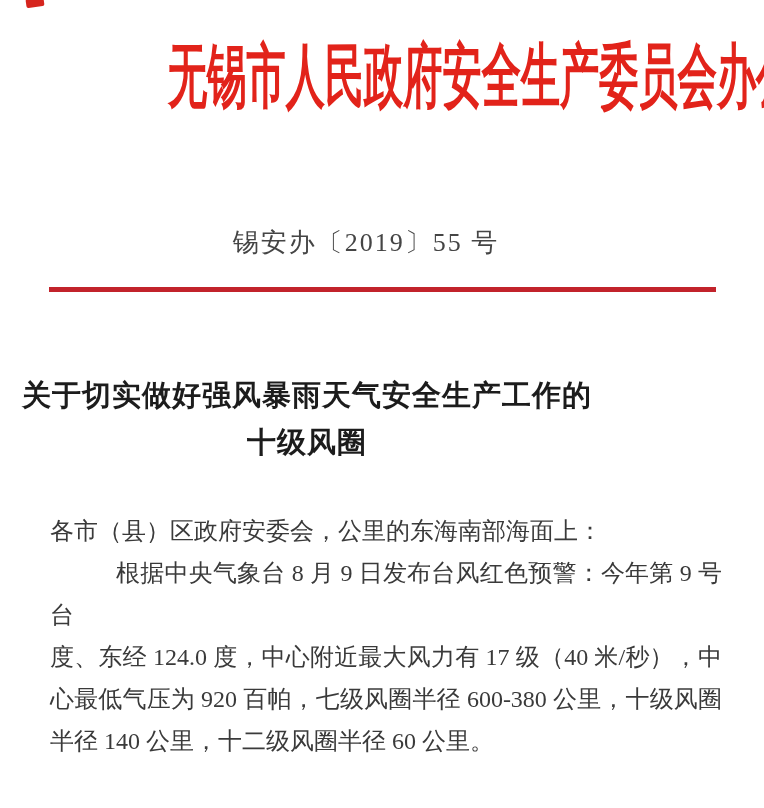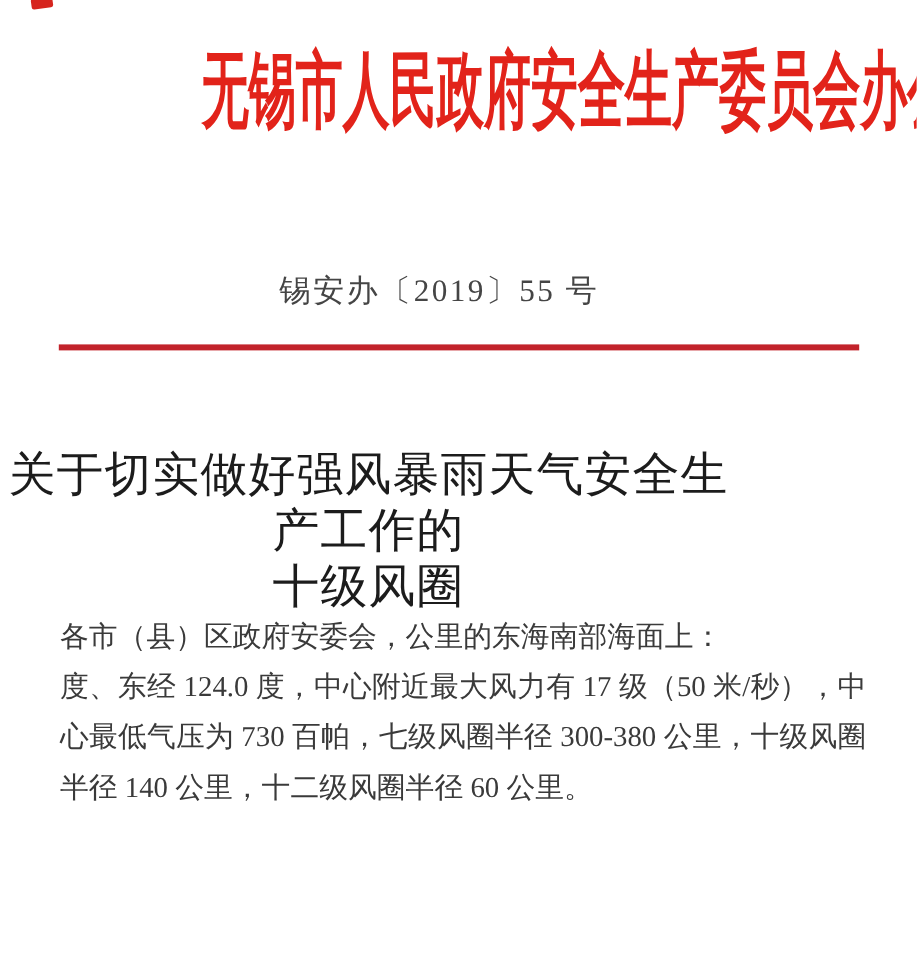--- a/index.html
+++ b/index.html
@@ -61,22 +61,22 @@
     width: 667px;
     height: 5px;
     background: #c2232b;
   }
   .title {
     position: absolute;
     top: 372px;
     left: 0;
     width: 614px;
     text-align: center;
-    font-weight: normal;
-    font-size: 39px;
+    font-weight: bold;
+    font-size: 29px;
     line-height: 47px;
     color: #1c1c1c;
     letter-spacing: 1px;
   }
   .body-text {
     position: absolute;
     top: 510px;
     left: 50px;
     width: 672px;
     font-size: 24px;
@@ -110,18 +110,19 @@
 
   <div class="red-line"></div>
 
   <div class="title">
     <div>关于切实做好强风暴雨天气安全生产工作的</div>
     <div>十级风圈</div>
   </div>
 
   <div class="body-text">
     <div class="line">各市（县）区政府安委会，公里的东海南部海面上：</div>
-    <div class="line full">度、东经 124.0 度，中心附近最大风力有 17 级（50 米/秒），中</div>
-    <div class="line full">心最低气压为 730 百帕，七级风圈半径 300-380 公里，十级风圈</div>
+    <div class="line full indent">根据中央气象台 8 月 9 日发布台风红色预警：今年第 9 号台</div>
+    <div class="line full">度、东经 124.0 度，中心附近最大风力有 17 级（40 米/秒），中</div>
+    <div class="line full">心最低气压为 920 百帕，七级风圈半径 600-380 公里，十级风圈</div>
     <div class="line last">半径 140 公里，十二级风圈半径 60 公里。</div>
   </div>
 
 </div>
 
 </body></html>

